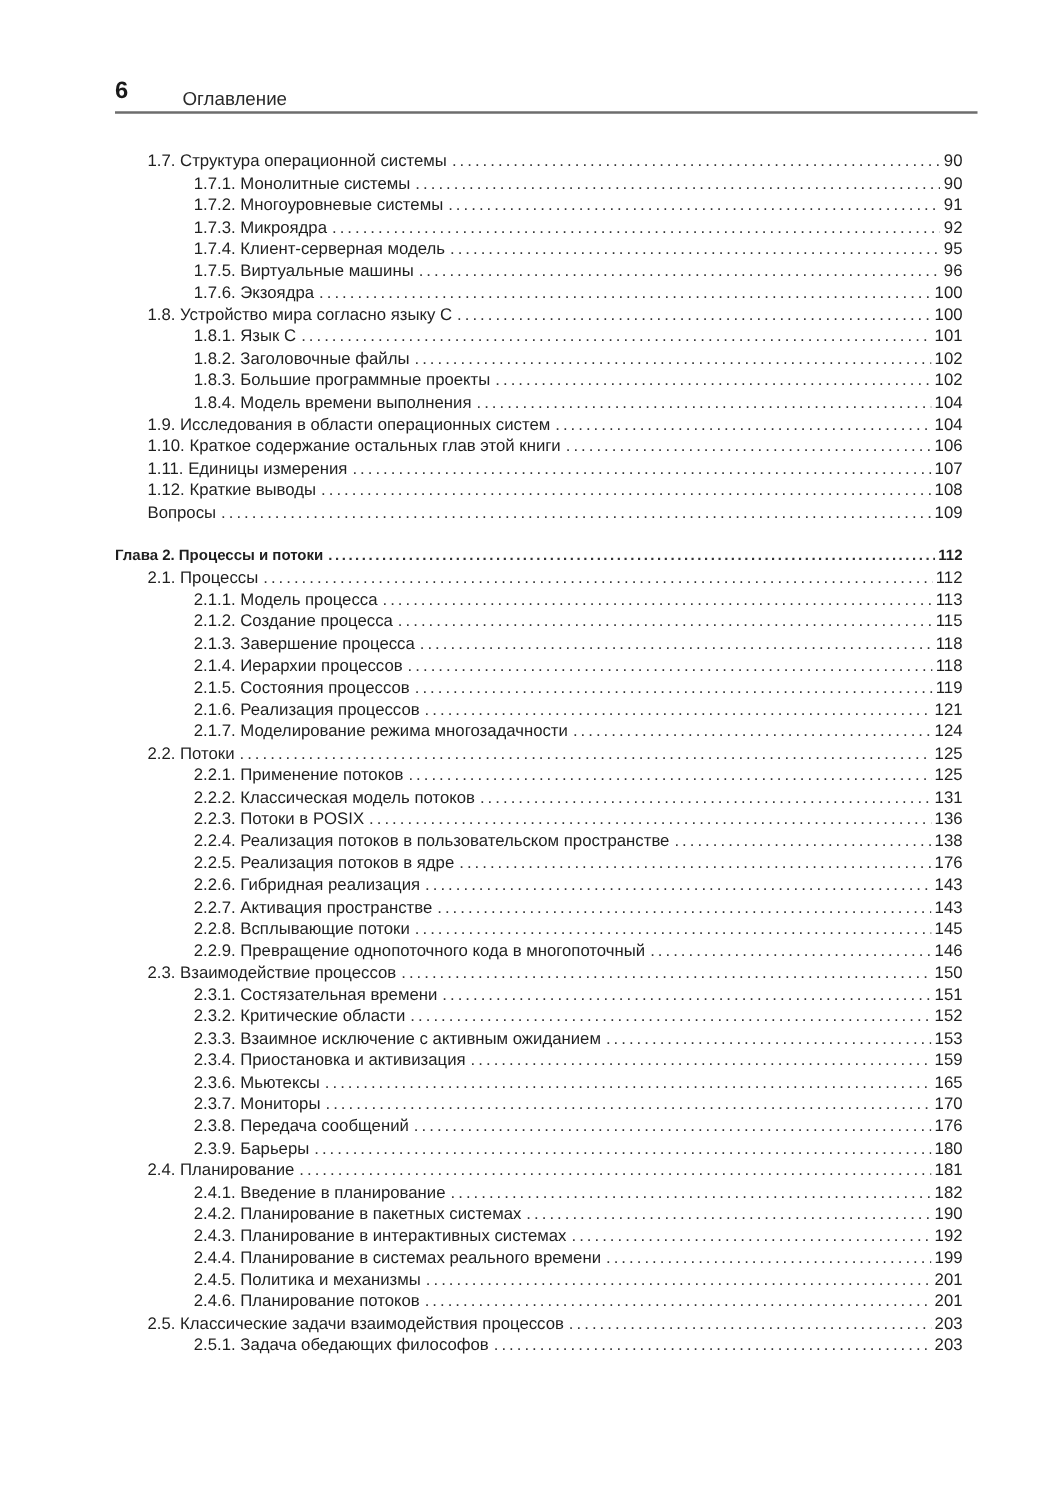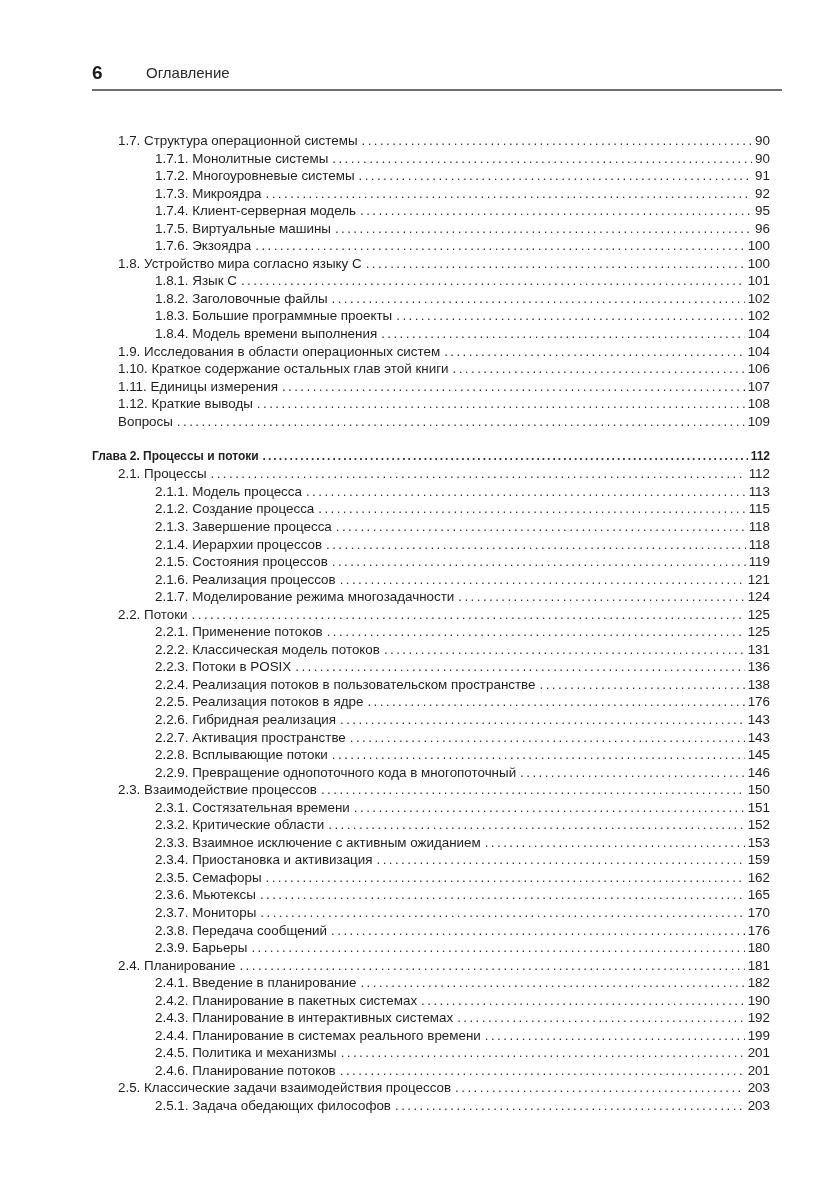--- a/index.html
+++ b/index.html
@@ -1,22 +1,22 @@
 <!DOCTYPE html>
 <html><head>
 <meta charset="utf-8">
 <style>
   html, body { margin:0; padding:0; background:#ffffff; }
   body { width:835px; height:1200px; position:relative; overflow:hidden;
          font-family:"Liberation Sans", sans-serif; color:#1f1f1f; }
   .header { position:absolute; left:92px; top:62px; width:690px; height:28px; }
   .page-num { position:absolute; left:0; top:0; font-size:19px; font-weight:bold; color:#1a1a1a; }
-  .running-title { position:absolute; left:54px; top:2px; font-size:15px; color:#2a2a2a; }
+  .running-title { position:absolute; left:54px; top:9px; font-size:15px; color:#2a2a2a; }
   .rule { position:absolute; left:92px; top:89px; width:690px; height:1.5px; background:#6d6d6d; }
-  .toc { position:absolute; left:118px; top:121px; width:652px; }
+  .toc { position:absolute; left:118px; top:109px; width:652px; }
   .row { display:flex; align-items:baseline; height:17.55px; font-size:13.4px; line-height:17.55px; white-space:nowrap; }
   .row.l2 { padding-left:37px; }
   .row.chapter { font-weight:bold; margin-left:-26px; font-size:12px; }
   .row .title { flex:0 0 auto; padding-right:4px; }
   .row .dots { flex:1 1 auto; overflow:hidden; color:#333; letter-spacing:3.1px; }
   .row .dots::after { content:". . . . . . . . . . . . . . . . . . . . . . . . . . . . . . . . . . . . . . . . . . . . . . . . . . . . . . . . . . . . . . . . . . . . . . . . . . . . . . . . . . . . . . . . . . . . . . . . . . . . . . . . . . . . . . . . . . . . . . . . . . . . . . . . . . . . . . . . . . . . . . . . . ."; letter-spacing:0; word-spacing:-1.3px; }
   .row .page { flex:0 0 auto; padding-left:3px; text-align:right;margin-top:11px; }
   .gap { height:17.5px; }
 </style>
 </head>
@@ -232,25 +232,20 @@
         <span class="title">2.3.3. Взаимное исключение с активным ожиданием</span>
         <span class="dots"></span>
         <span class="page">153</span>
       </div>
       <div class="row l2">
         <span class="title">2.3.4. Приостановка и активизация</span>
         <span class="dots"></span>
         <span class="page">159</span>
       </div>
       <div class="row l2">
-        <span class="title">2.3.5. Семафоры</span>
-        <span class="dots"></span>
-        <span class="page">162</span>
-      </div>
-      <div class="row l2">
         <span class="title">2.3.6. Мьютексы</span>
         <span class="dots"></span>
         <span class="page">165</span>
       </div>
       <div class="row l2">
         <span class="title">2.3.7. Мониторы</span>
         <span class="dots"></span>
         <span class="page">170</span>
       </div>
       <div class="row l2">

